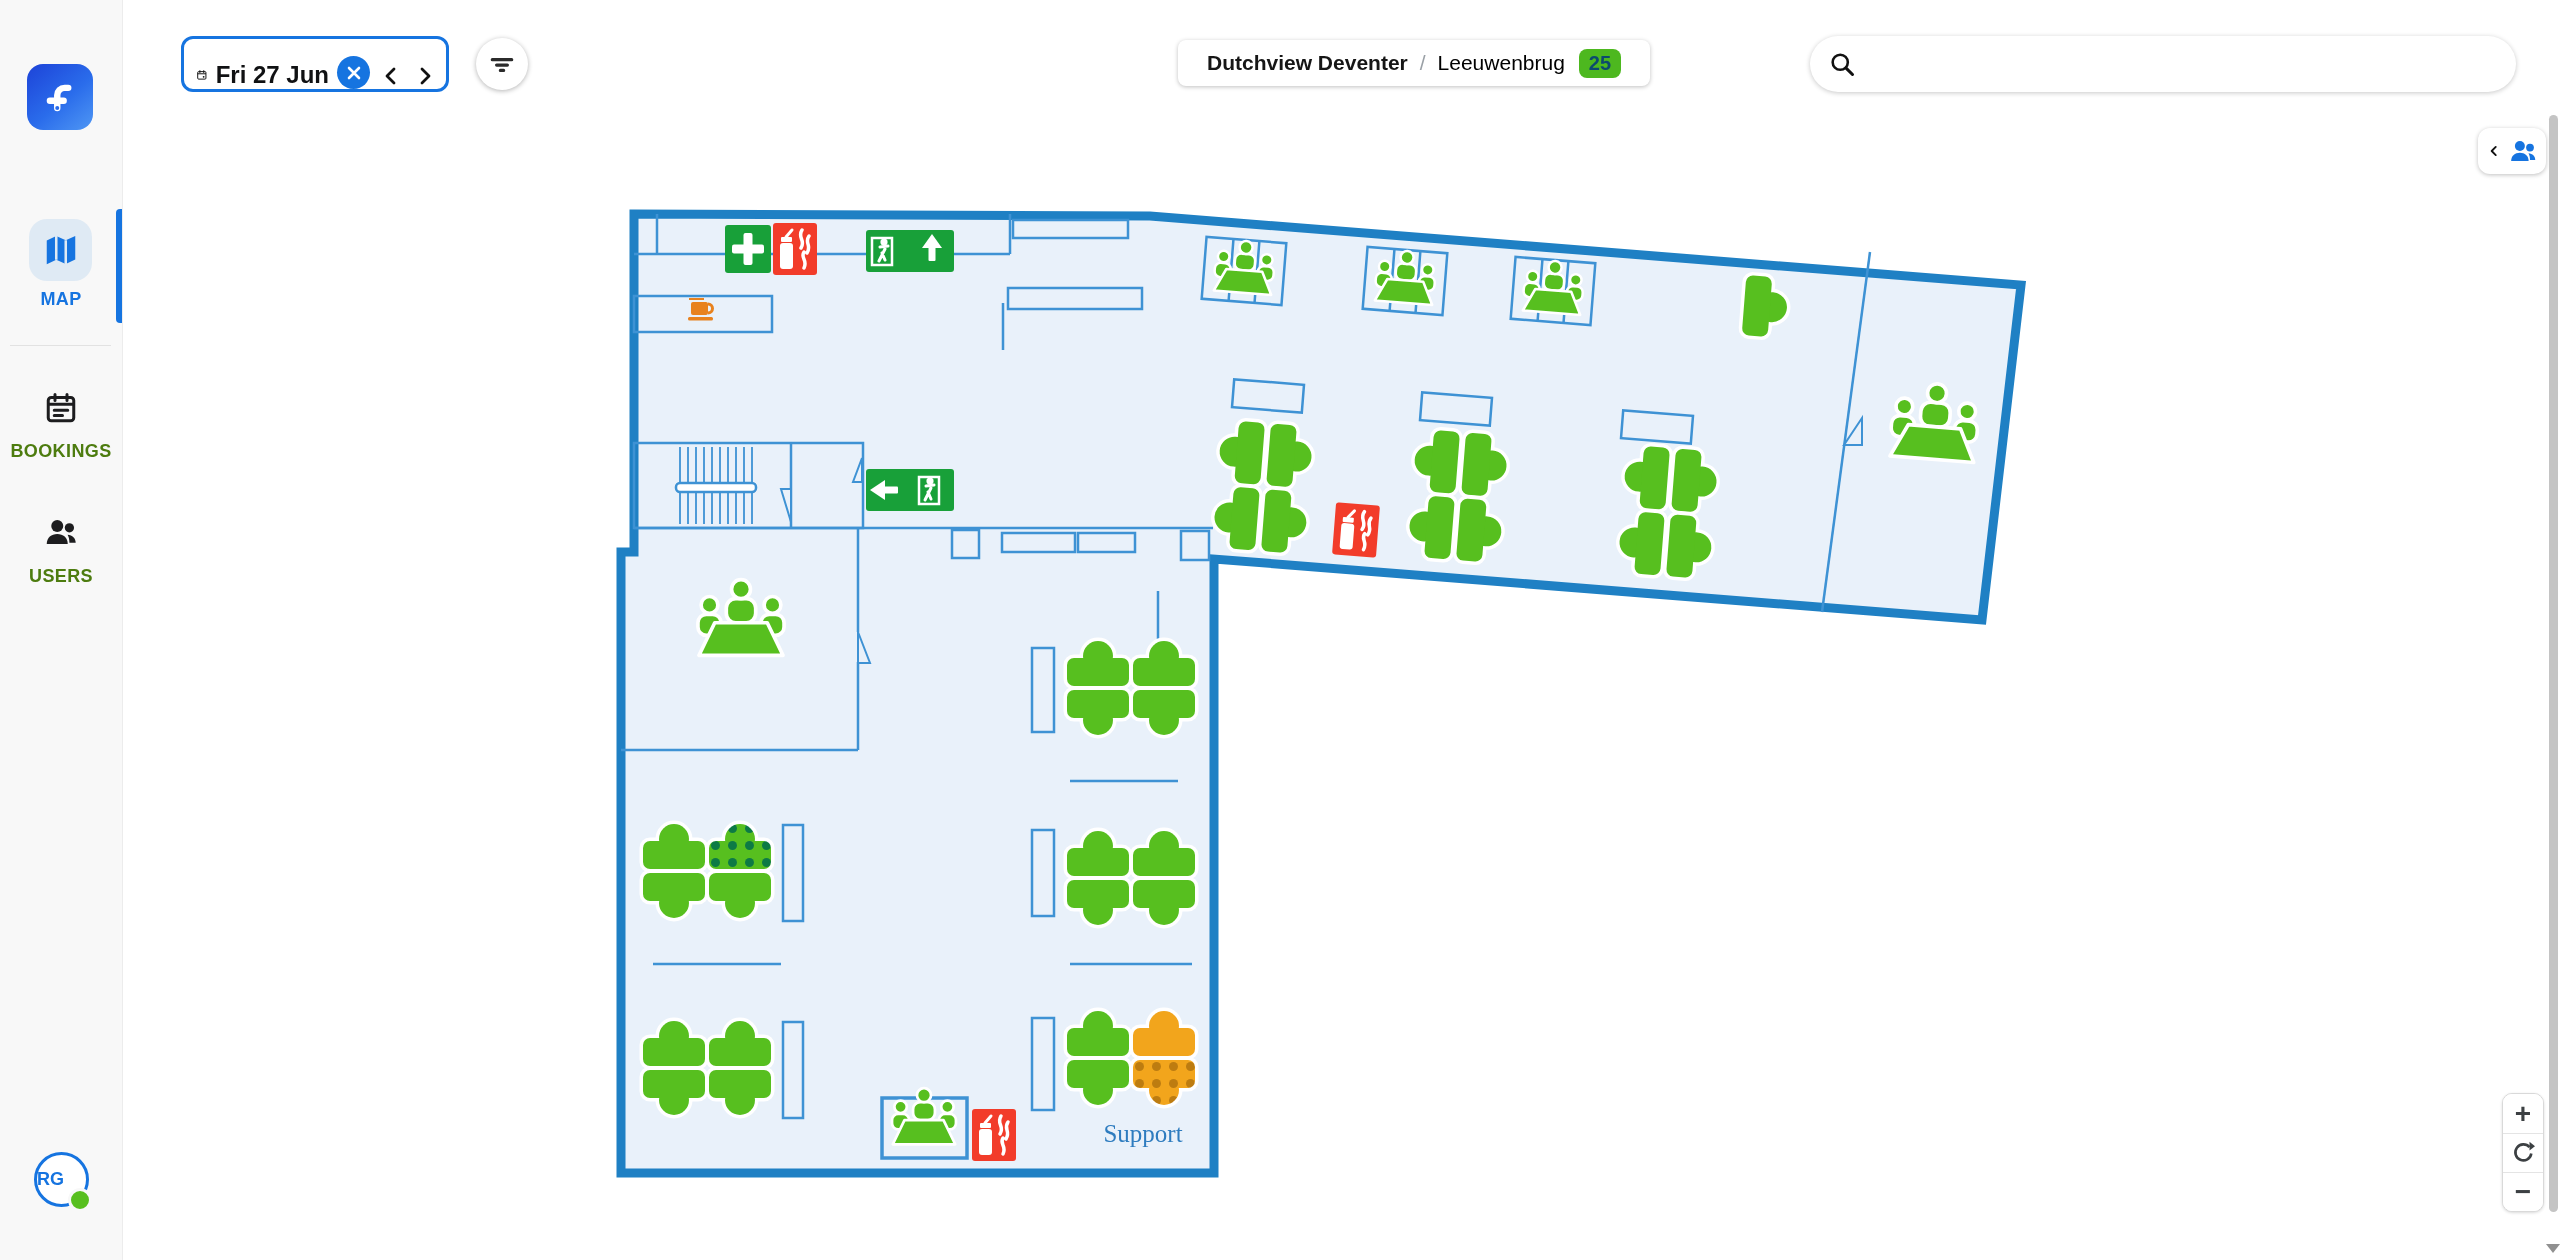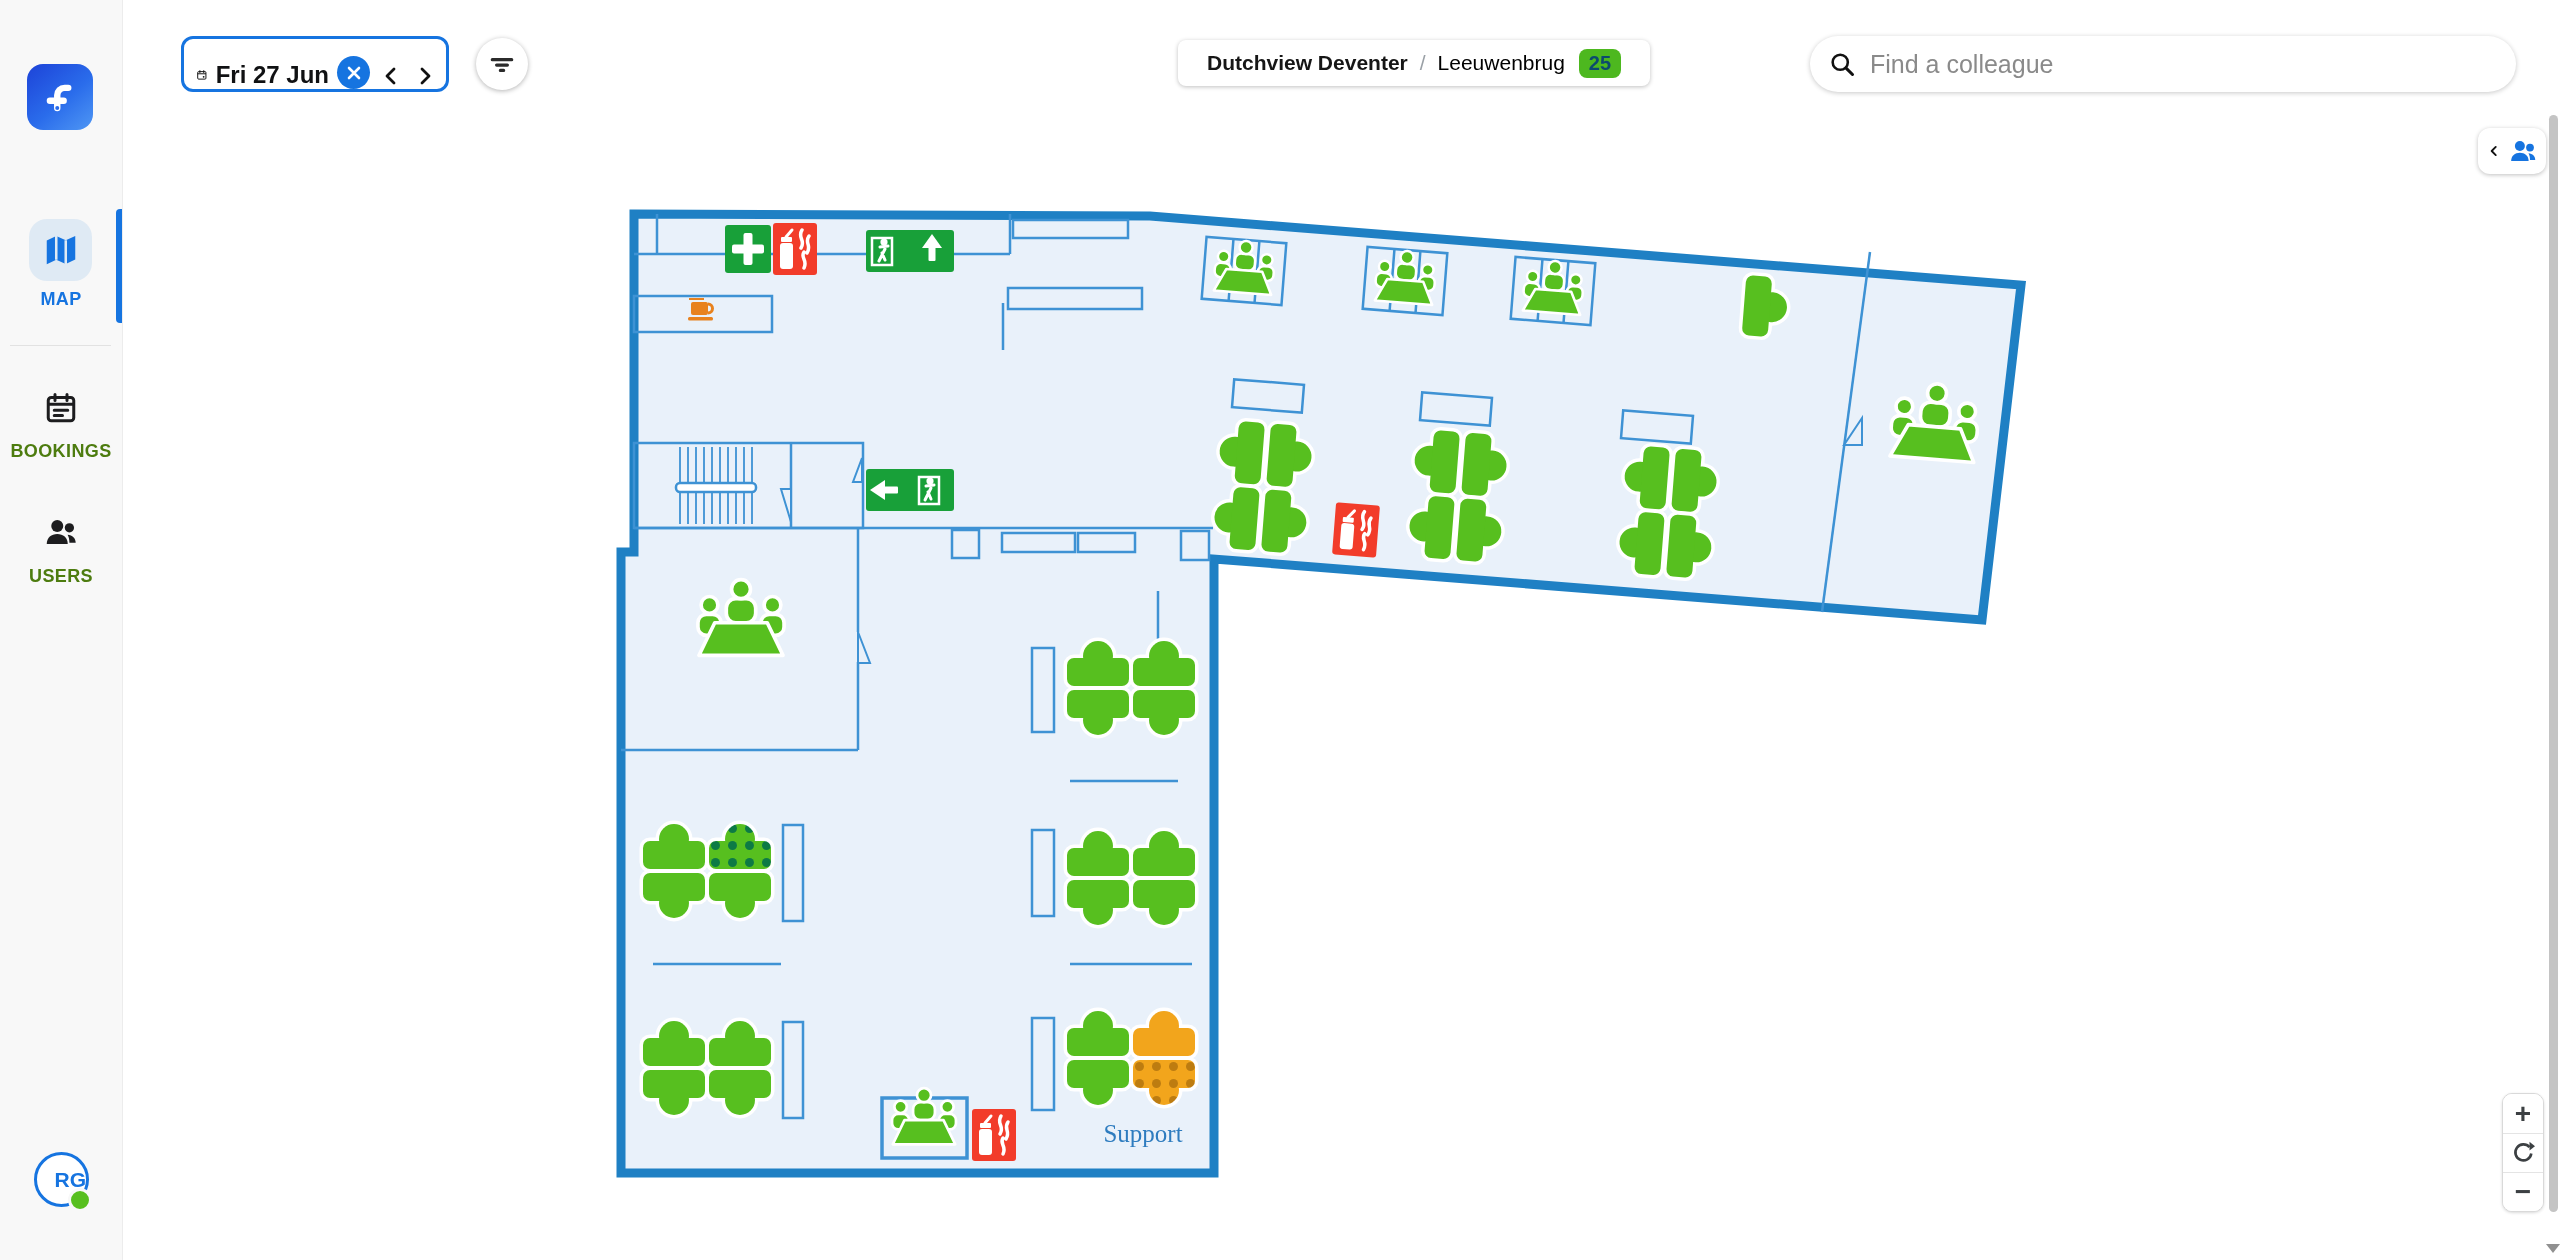--- a/index.html
+++ b/index.html
@@ -23,22 +23,22 @@
     background:linear-gradient(140deg,#1d43d8 0%,#2a6ceb 55%,#4f97f4 100%);
     display:flex;align-items:center;justify-content:center;}
   .nav-icon-box{position:absolute;left:29px;top:219px;width:63px;height:62px;border-radius:18px;
     background:#dfeaf4;display:flex;align-items:center;justify-content:center;cursor:pointer;}
   .nav-label{position:absolute;left:0;width:122px;text-align:center;font-size:18px;font-weight:bold;letter-spacing:.4px;color:#4d7c0f;}
   .nav-label.map{top:289px;color:var(--accent);}
   .active-bar{position:absolute;left:116px;top:209px;width:6px;height:114px;border-radius:4px 0 0 4px;background:var(--accent);}
   .side-divider{position:absolute;left:10px;top:345px;width:101px;height:0;border-top:1px solid #e2e2e2;}
   .side-icon{position:absolute;left:43px;width:36px;height:36px;cursor:pointer;}
   .avatar{position:absolute;left:34px;top:1152px;width:55px;height:55px;border-radius:50%;
-    background:#fff;border:3px solid var(--accent);box-sizing:border-box;display:flex;align-items:center;justify-content:flex-end;
-    font-size:21px;font-weight:bold;color:var(--accent);cursor:pointer;}
+    background:#fff;border:3px solid var(--accent);box-sizing:border-box;display:flex;align-items:center;justify-content:flex-start;
+    font-size:18px;font-weight:bold;color:var(--accent);cursor:pointer;}
   .status-dot{position:absolute;left:68px;top:1188px;width:18px;height:18px;border-radius:50%;
     background:var(--desk-green);border:3px solid #f8f8f8;}
   
   .date-pill{position:absolute;left:181px;top:36px;width:268px;height:56px;box-sizing:border-box;
     border:3px solid var(--accent);border-radius:12px;background:#fff;display:flex;align-items:flex-end;
     padding:0 8px 0 12px;gap:8px;cursor:pointer;}
   .date-text{font-size:24px;font-weight:bold;color:#101113;white-space:nowrap;}
   .clear-btn{width:33px;height:33px;border-radius:50%;background:var(--accent);border:none;
     display:flex;align-items:center;justify-content:center;cursor:pointer;flex:none;}
   .chev-btn{background:none;border:none;padding:0;width:26px;height:26px;cursor:pointer;flex:none;display:flex;align-items:center;justify-content:center;}
@@ -563,21 +563,20 @@
   <span class="sep">/</span>
   <span class="floor">Leeuwenbrug</span>
   <span class="badge">25</span>
 </div>
 
 <div class="searchbar">
   <svg width="28" height="28" viewBox="0 0 24 24">
     <circle cx="10.5" cy="10.5" r="6.5" fill="none" stroke="#111" stroke-width="2.2"></circle>
     <path d="M15.5 15.5 L21 21" stroke="#111" stroke-width="2.6" stroke-linecap="round"></path>
   </svg>
-  <input type="text" placeholder="Find a colleague" style="">
 </div>
 
 <button class="colleagues-toggle">
   <svg width="14" height="18" viewBox="0 0 24 24">
     <path d="M15 5 L8 12 L15 19" stroke="#111" stroke-width="3.2" fill="none" stroke-linecap="round" stroke-linejoin="round"></path>
   </svg>
   <svg width="30" height="30" viewBox="0 0 24 24">
     <circle cx="9.5" cy="8" r="4" fill="#1674e0"></circle>
     <path d="M2.5 20 c0-4.2 3.1-6.6 7-6.6 s7 2.4 7 6.6 z" fill="#1674e0"></path>
     <circle cx="17.6" cy="9.2" r="3.1" fill="#1674e0"></circle>

